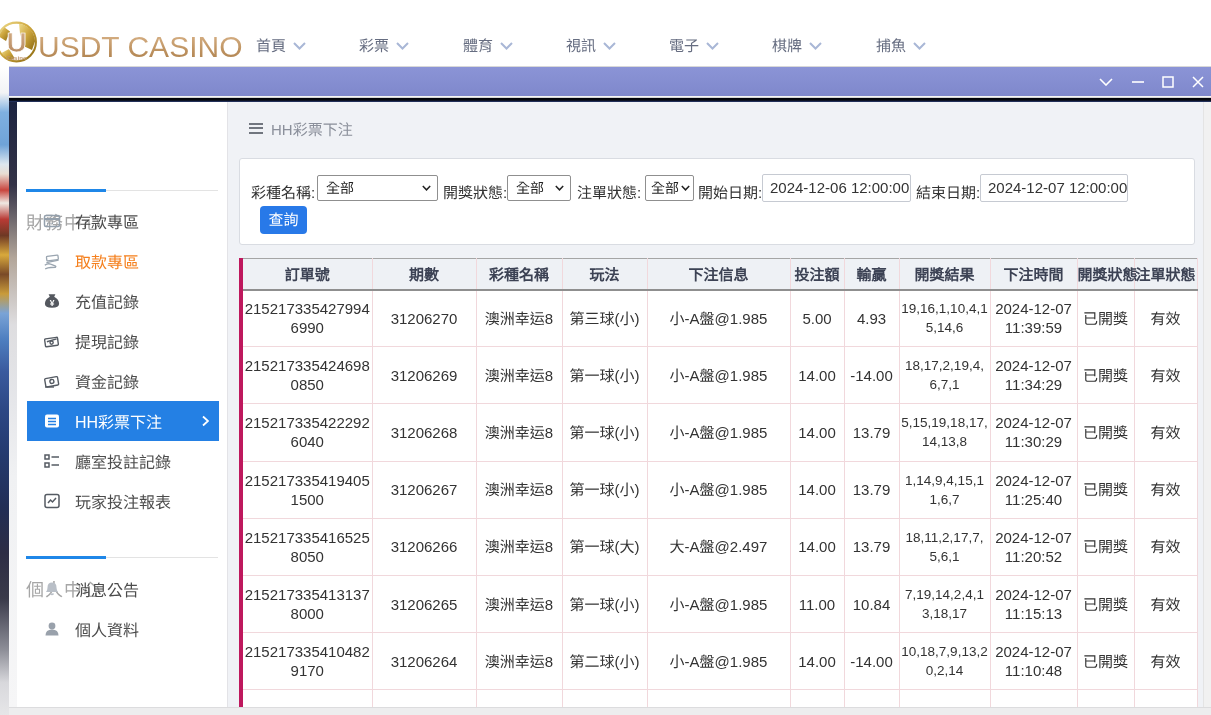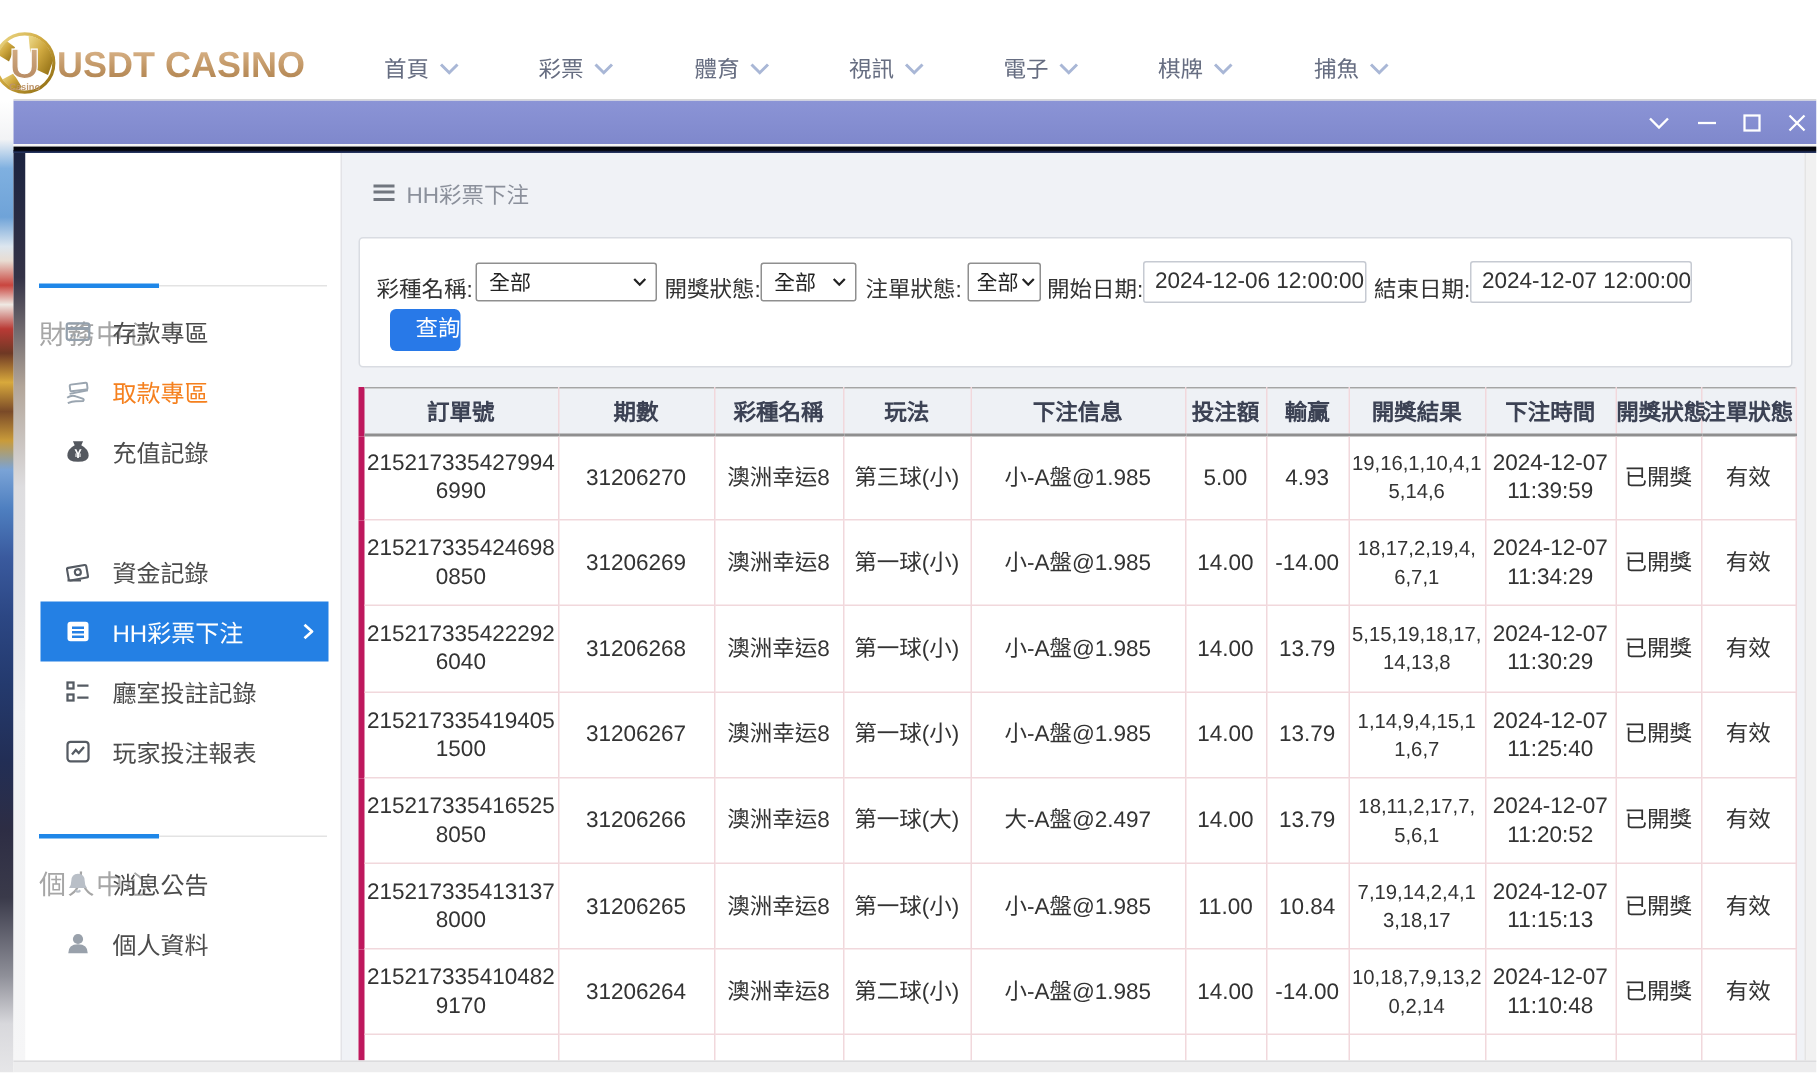--- a/index.html
+++ b/index.html
@@ -4,21 +4,21 @@
 <title>HH彩票下注</title>
 <style>
 * { margin:0; padding:0; box-sizing:border-box; }
 html,body { width:1211px; height:715px; overflow:hidden; }
 body { position:relative; font-family:"Liberation Sans",sans-serif; background:#fff; }
 .abs { position:absolute; }
 
 
 #siteheader { left:0; top:0; width:1211px; height:67px; background:#fff; }
 #logo { left:-3px; top:18px; }
-#logotext { left:38px; top:30px; font-size:24px; font-weight:bold; letter-spacing:0px;
+#logotext { left:38px; top:30px; font-size:30px; font-weight:normal; letter-spacing:0px;
   background:linear-gradient(to bottom,#d8b288 10%,#c09563 55%,#a97c49 100%);
   -webkit-background-clip:text; background-clip:text; color:transparent; }
 .nav { top:34px; font-size:15px; color:#666d81; white-space:nowrap; }
 .nav svg { margin-left:7px; vertical-align:1px; }
 
 
 #leftstrip { left:0; top:67px; width:9px; height:648px;
   background:linear-gradient(to bottom,
    #ffffff 0%, #f2f3f5 4%, #7fb0e0 7%, #6fa3d8 12%, #dce6ef 15%,
    #e8dcd2 16.5%, #c9453e 19%, #efe9e3 21%, #b93a35 23.5%, #6e3824 26%,
@@ -66,21 +66,21 @@
 
 #fpanel { position:absolute; left:11px; top:58px; width:956px; height:87px; background:#fff;
   border:1px solid #d9dce2; border-radius:3px; }
 .flabel { position:absolute; top:22px; font-size:15px; color:#333; }
 .fselect { position:absolute; top:16px; height:26px; border:1px solid #8f8f8f; border-radius:2px;
   background:#fff; font-size:14px; color:#222; line-height:24px; padding-left:8px; }
 .fselect .sarr { position:absolute; right:6px; top:9px; }
 .finput { position:absolute; top:15px; height:28px; border:1px solid #c6cad2; border-radius:2px;
   background:#fff; font-size:15px; color:#333; line-height:26px; padding-left:7px; white-space:nowrap; }
 #qbtn { position:absolute; left:20px; top:47px; width:47px; height:28px; background:#2879e8;
-  border-radius:4px; color:#fff; font-size:15px; text-align:right; line-height:28px; }
+  border-radius:4px; color:#fff; font-size:15px; text-align:center; line-height:28px; }
 
 
 #tbl { position:absolute; left:11px; top:158px; width:956px; border-collapse:collapse; table-layout:fixed;
   background:#fff; font-size:15px; color:#333; }
 #tbl th { height:31px; background:#eef1f5; color:#3c4254; font-weight:bold; font-size:15px;
   border:1px solid #f1d8dc; border-top:1px solid #a5a5a5; border-bottom:2px solid #8f8f8f;
   padding:0; text-align:center; overflow:visible; white-space:nowrap; }
 #tbl td { height:57.2px; border:1px solid #f1d8dc; padding:0; text-align:center; line-height:19px;
   white-space:nowrap; overflow:hidden; }
 #tbl td:nth-child(8) { font-size:13.5px; }
@@ -164,20 +164,30 @@
       </svg>
     <span class="tx">存款專區</span>
   </div>
   <div class="mitem" style="top:181px">
     <svg class="ic" viewBox="0 0 18 18">
         <path d="M6.8 4.8 L5.6 2.2 h6.8 L11.2 4.8 q4.9 2.5 4.9 7 q0 4 -7.1 4 q-7.1 0 -7.1 -4 q0 -4.5 4.9 -7 Z" fill="#54585f"></path>
         <text x="9" y="13.6" font-size="8.5" font-weight="bold" fill="#fff" text-anchor="middle">¥</text>
       </svg>
     <span class="tx">充值記錄</span>
   </div>
+  <div class="mitem" style="top:221px">
+    <svg class="ic" viewBox="0 0 18 18">
+        <g fill="none" stroke="#555b63" stroke-width="1.4">
+          <rect x="2" y="6" width="13" height="8" rx="1" transform="rotate(-8 9 10)"></rect>
+          <path d="M4 9 l10 -1.5" transform="rotate(-8 9 10)"></path>
+          <circle cx="8.6" cy="10.6" r="1.6"></circle>
+        </g>
+      </svg>
+    <span class="tx">提現記錄</span>
+  </div>
   <div class="mitem" style="top:261px">
     <svg class="ic" viewBox="0 0 18 18">
         <g fill="none" stroke="#555b63" stroke-width="1.4">
           <rect x="2.2" y="5.5" width="13" height="8.5" rx="1" transform="rotate(-10 9 10)"></rect>
           <circle cx="9" cy="9.4" r="2" transform="rotate(-10 9 10)"></circle>
           <path d="M2 15 h9"></path>
         </g>
       </svg>
     <span class="tx">資金記錄</span>
   </div>

